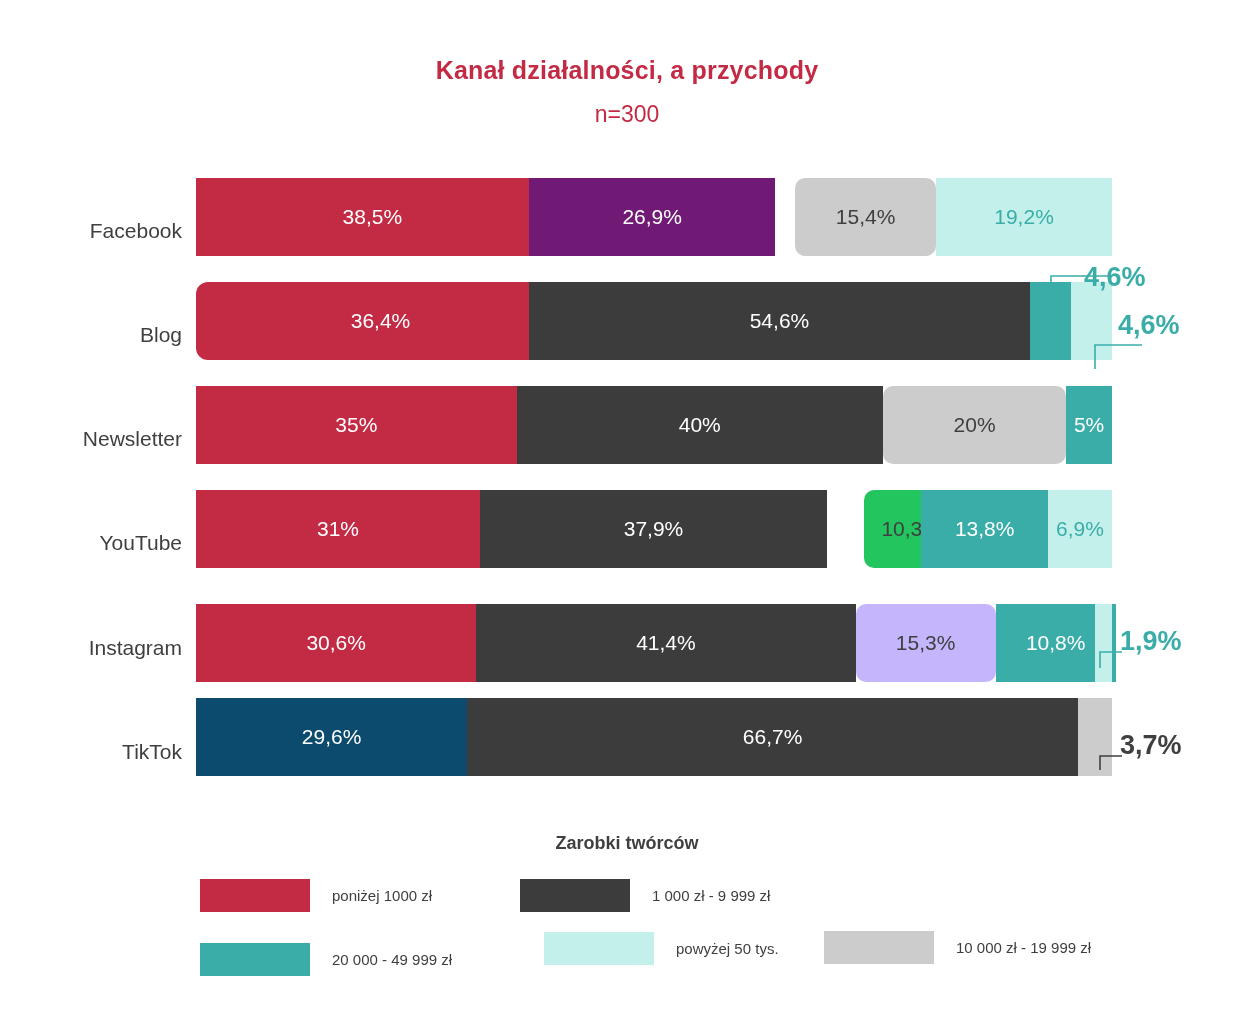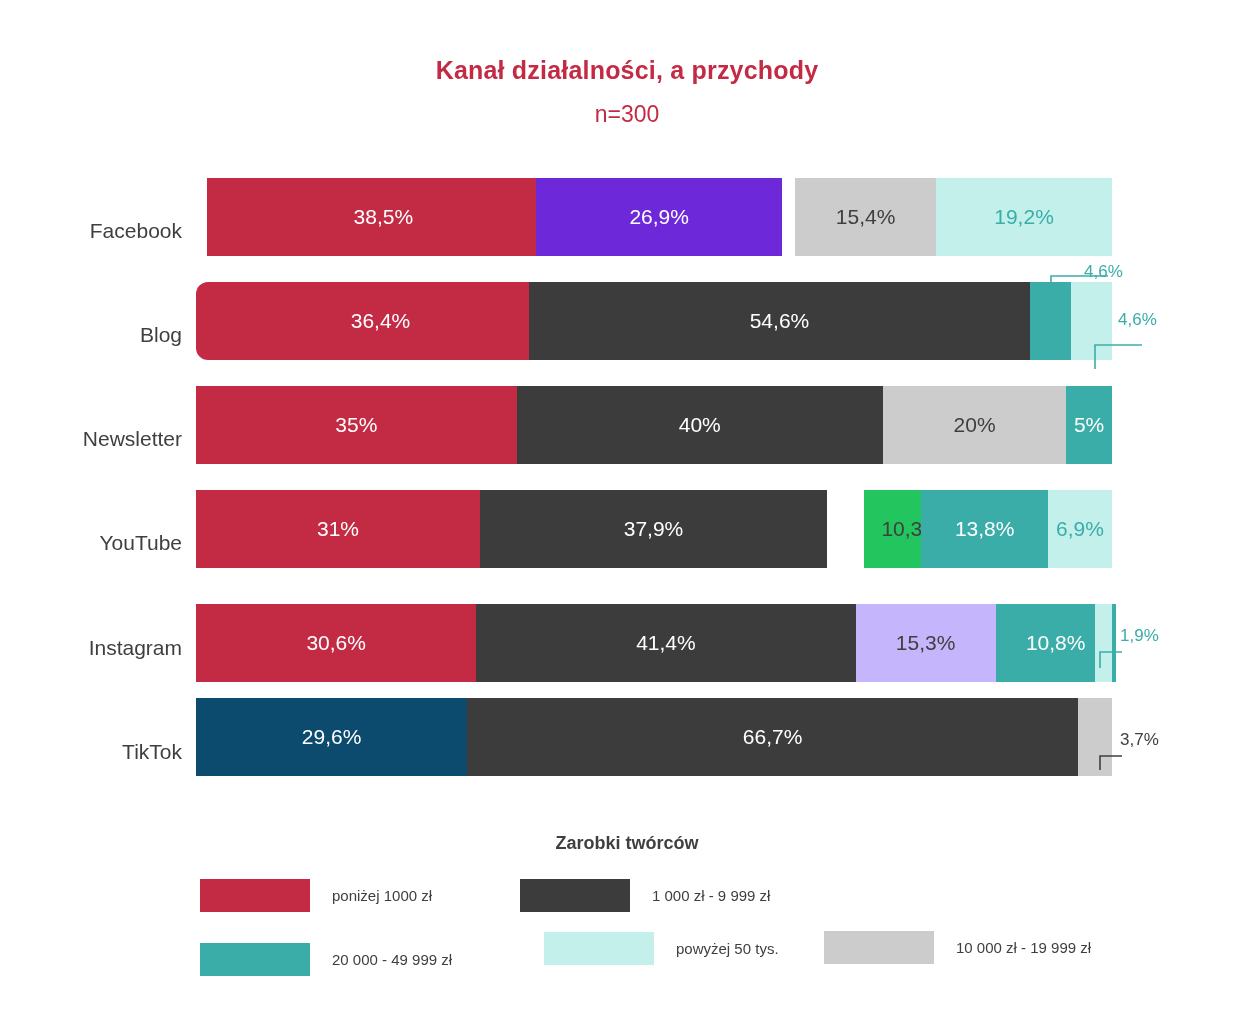--- a/index.html
+++ b/index.html
@@ -59,31 +59,32 @@
     top: 0;
     height: 78px;
     box-sizing: border-box;
     display: flex;
     align-items: center;
     justify-content: center;
     font-size: 21px;
     color: #ffffff;
     white-space: nowrap;
   }
-  .seg.dark-text { color: #3f3f3f; }
+  .seg.dark-text { color: #3f3f3f; border-radius: 10px; }
   .axis-label {
     position: absolute;
     font-size: 21px;
     color: #3f3f3f;
     white-space: nowrap;
   }
   .callout {
     position: absolute;
-    font-size: 17px;
-    white-space: nowrap;
+    font-size: 27px;
+    white-space: nowrap;
+    font-weight: bold;
   }
 
   
   .legend-title {
     position: absolute;
     top: 833px;
     left: 0;
     width: 1254px;
     text-align: center;
     font-size: 18px;
@@ -118,22 +119,22 @@
   <div class="axis-label" style="left:64px; top:219px; width:118px; text-align:right;">Facebook</div>
   <div class="axis-label" style="left:64px; top:323px; width:118px; text-align:right;">Blog</div>
   <div class="axis-label" style="left:44px; top:427px; width:138px; text-align:right;">Newsletter</div>
   <div class="axis-label" style="left:54px; top:531px; width:128px; text-align:right;">YouTube</div>
   <div class="axis-label" style="left:54px; top:636px; width:128px; text-align:right;">Instagram</div>
   <div class="axis-label" style="left:64px; top:740px; width:118px; text-align:right;">TikTok</div>
 
   <div class="plot">
 
     <div class="row" style="top:0px;">
-      <div class="seg" style="left:0px; width:352.66px; background:#c32b45;margin-left:11px;">38,5%</div>
-      <div class="seg" style="left:340px; width:246.40px; background:#6d28d9;">26,9%</div>
+      <div class="seg" style="left:0px; width:352.66px; background:#c32b45;">38,5%</div>
+      <div class="seg" style="left:333px; width:246.40px; background:#701a75;">26,9%</div>
       <div class="seg dark-text" style="left:599.06px; width:141.06px; background:#cccccc;">15,4%</div>
       <div class="seg" style="left:740.12px; width:175.88px; background:#c4f0ec; color:#3aada8;">19,2%</div>
     </div>
 
     <div class="row" style="top:104px;">
       <div class="seg" style="left:0px; width:369px; background:#c32b45;border-radius:12px;">36,4%</div>
       <div class="seg" style="left:333.42px; width:500.14px; background:#3c3c3c;">54,6%</div>
       <div class="seg" style="left:833.56px; width:41.22px; background:#3aada8;"></div>
       <div class="seg" style="left:874.78px; width:41.22px; background:#c4f0ec;"></div>
     </div>

